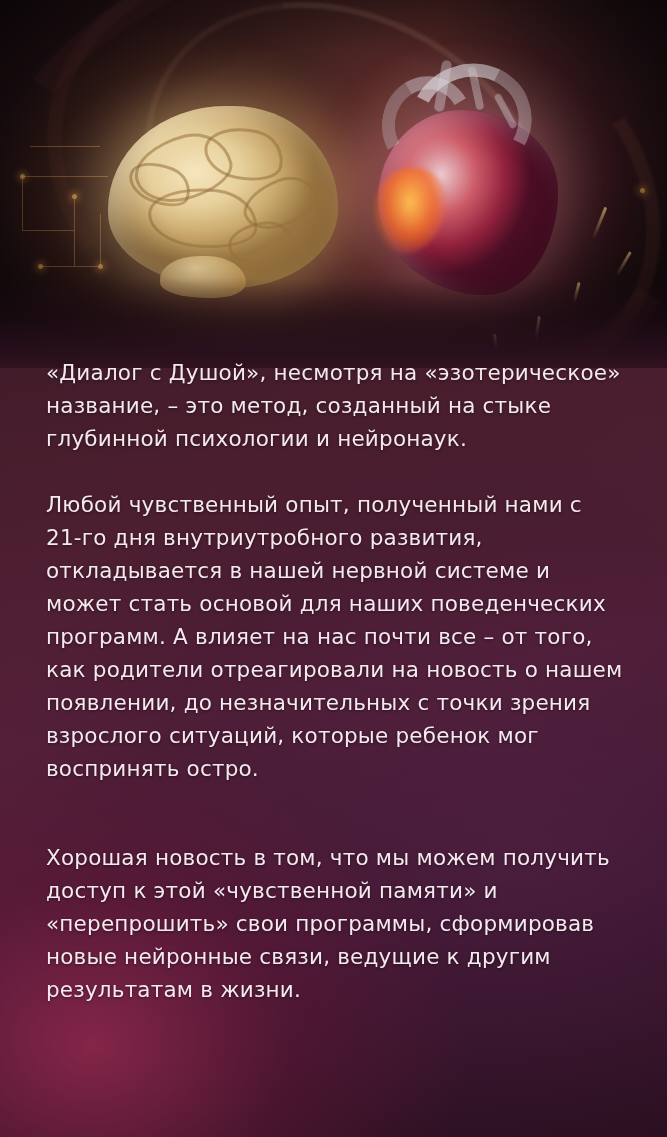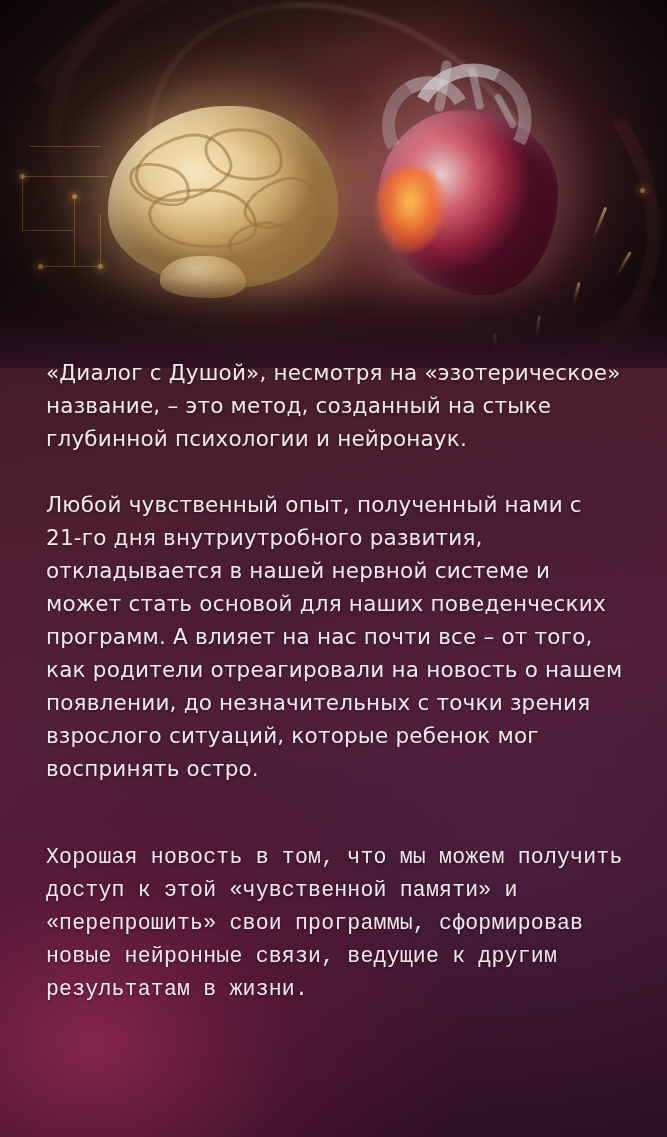--- a/index.html
+++ b/index.html
@@ -176,21 +176,21 @@
     color: #f4e9ef;
     font-family: "DejaVu Sans", sans-serif;
     font-size: 21.5px;
     line-height: 33px;
     letter-spacing: 0.2px;
     margin: 0 0 33px 0;
     text-shadow: 0 1px 3px rgba(0,0,0,0.45);
     white-space: pre-line;
   }
   .para.p2 { margin-bottom: 56px; }
-  .para.p3 { margin-bottom: 0; font-family: Liberation Mono, monospace; }
+  .para.p3 { margin-bottom: 0; }
 </style>
 </head>
 <body>
 
 <div class="page">
 
   <div class="hero">
 
     <div class="swirl s1"></div>
     <div class="swirl s2"></div>

